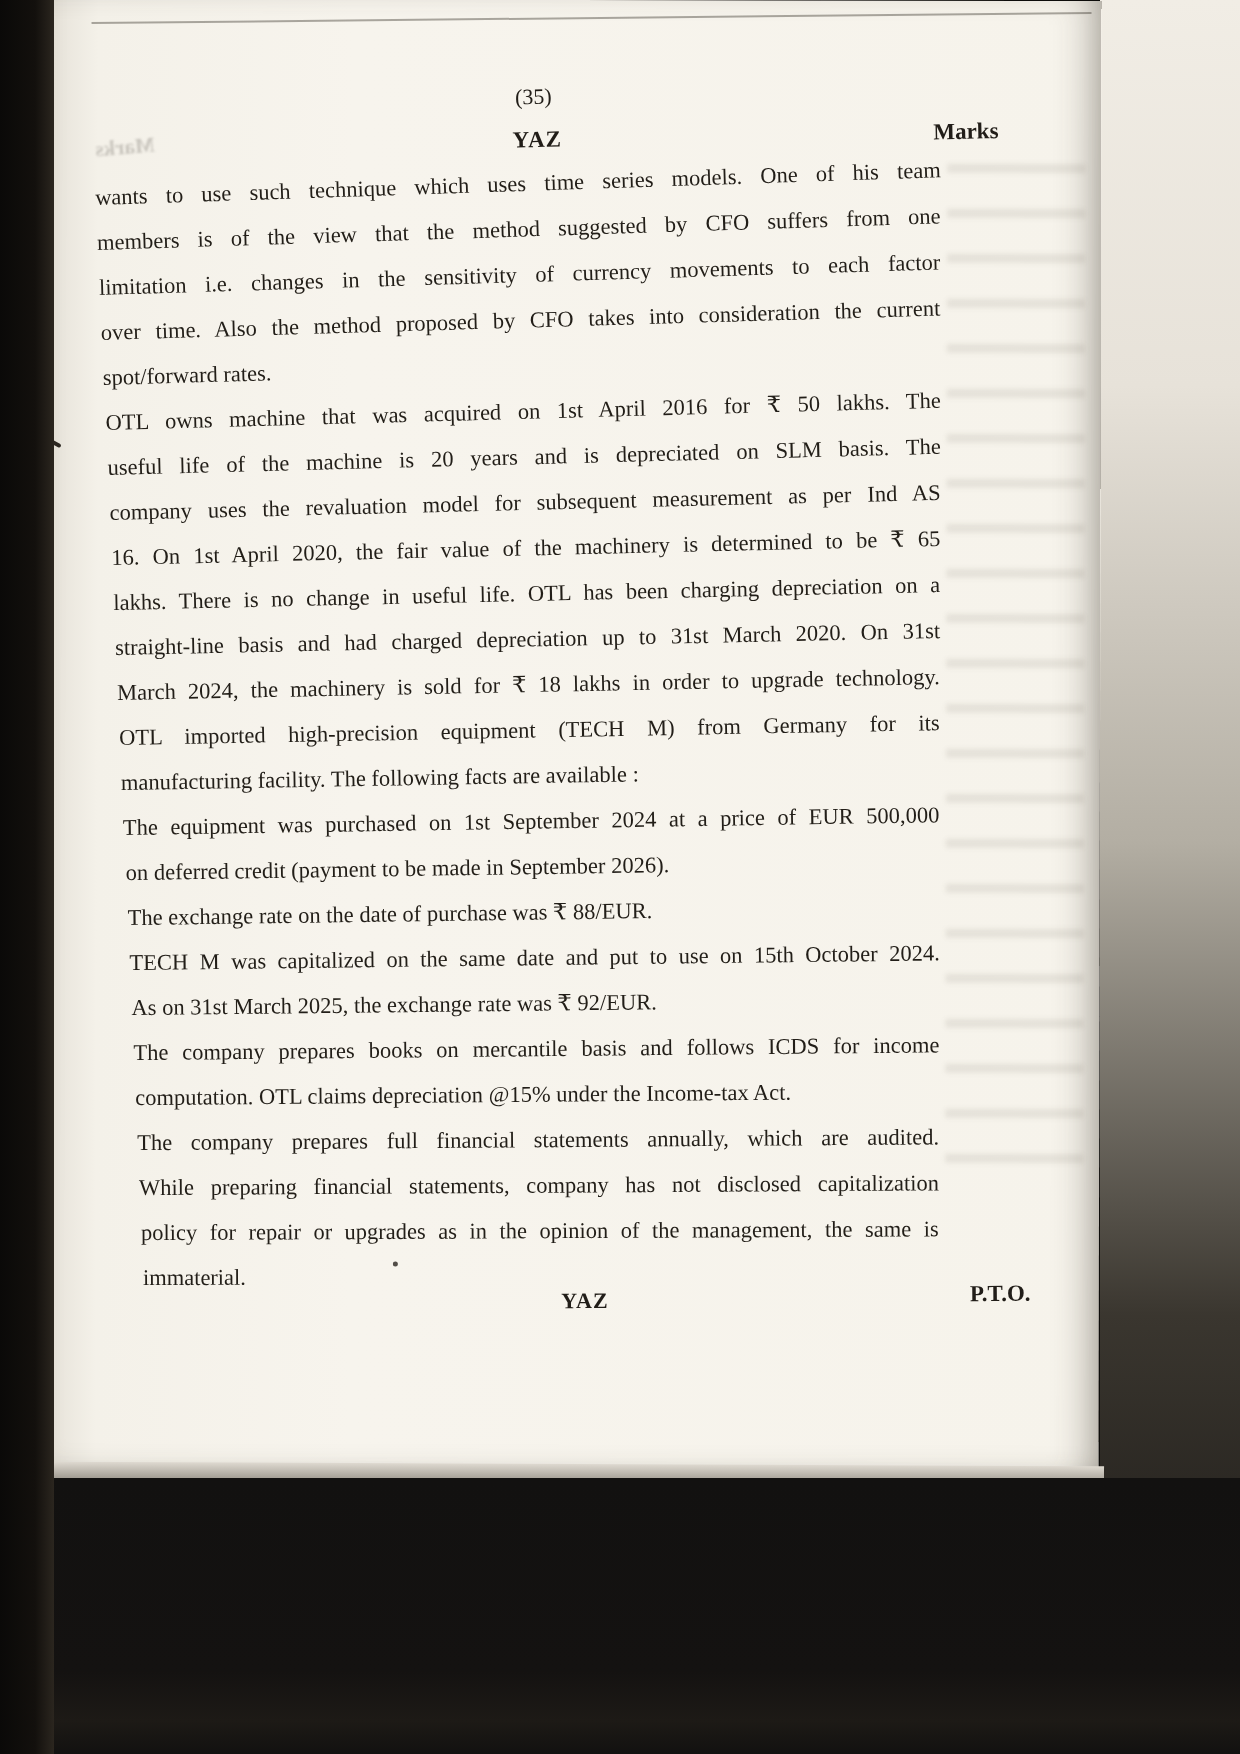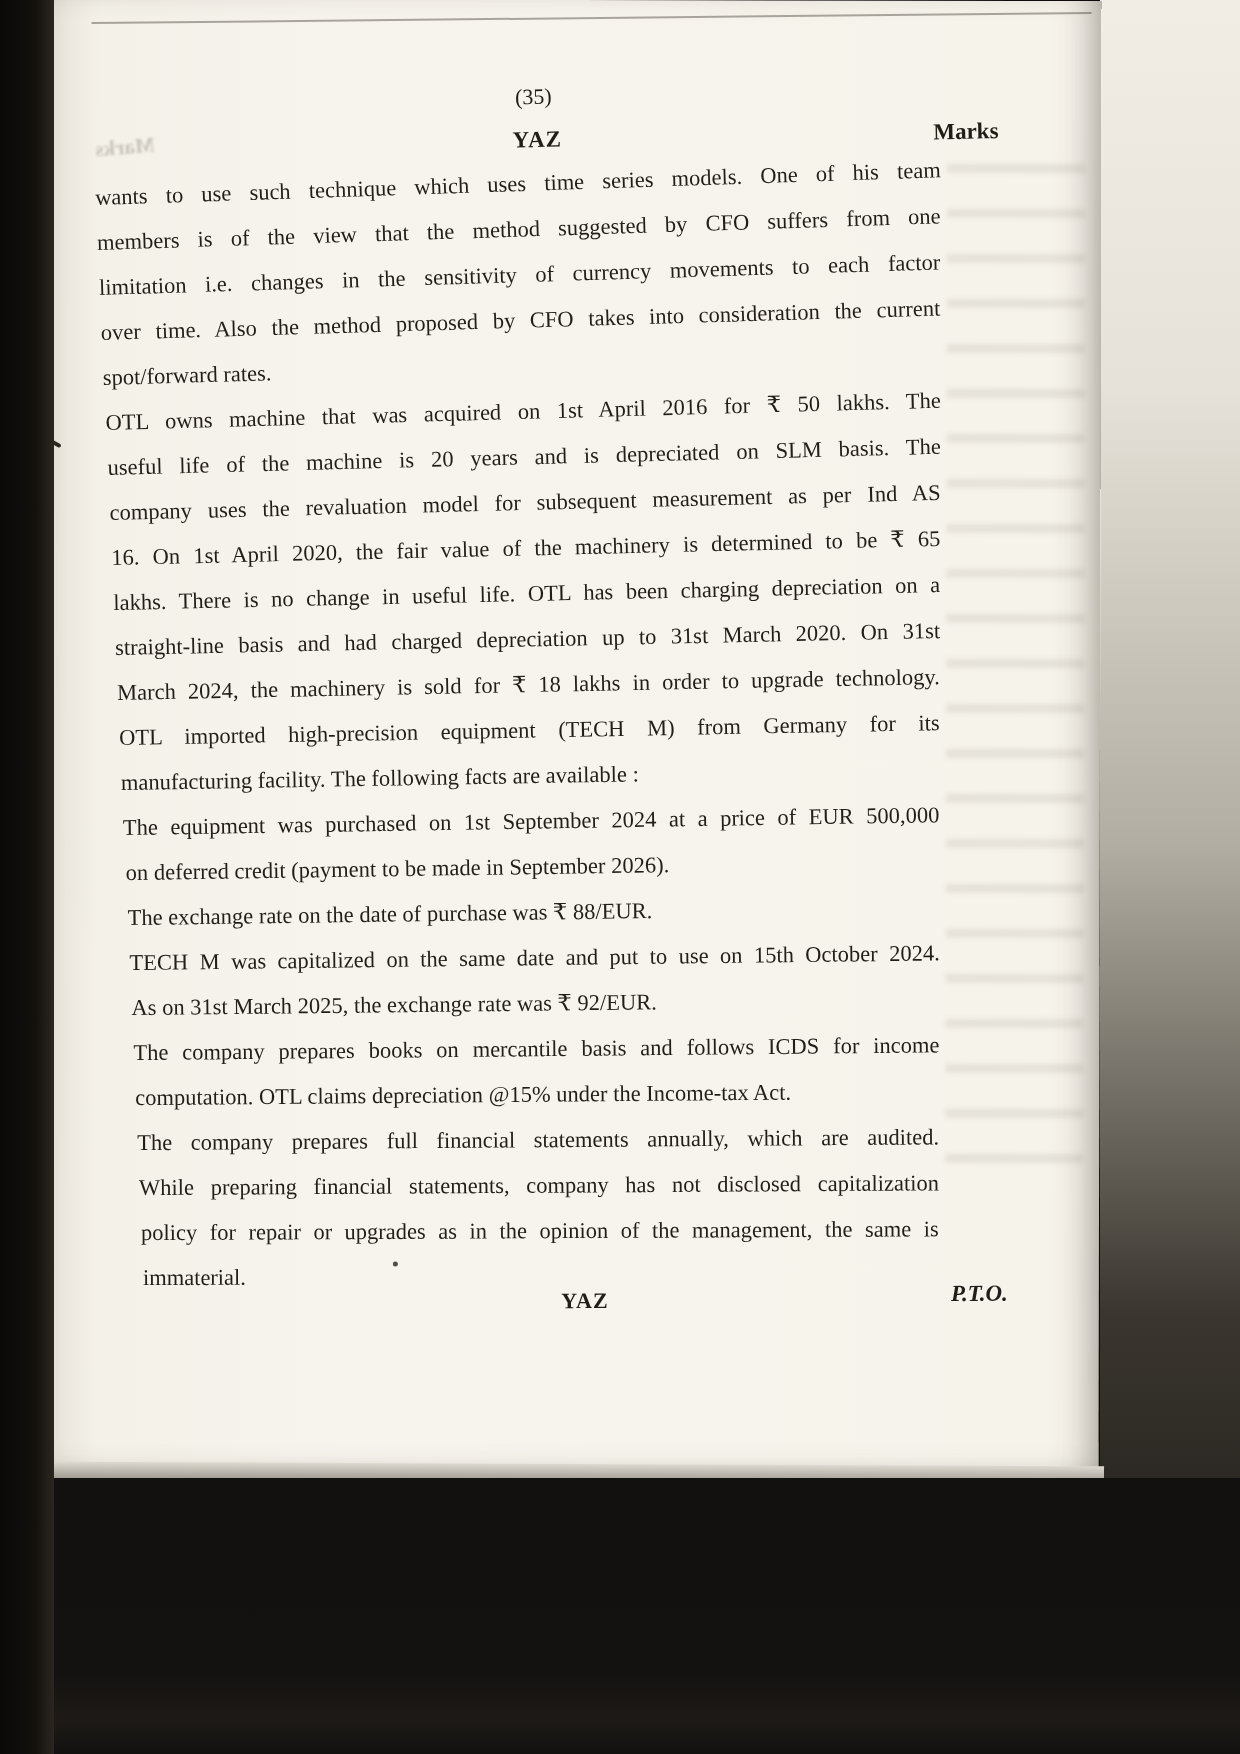--- a/index.html
+++ b/index.html
@@ -72,22 +72,22 @@
   .marks-label{
     position:absolute;left:880px;top:118px;
     font-weight:bold;font-size:23px;transform:rotate(-1.4deg);
   }
   .footer-code{
     position:absolute;left:0;right:0;top:1288px;text-align:center;
     font-weight:bold;font-size:22px;letter-spacing:1px;
     transform:translateX(10px) rotate(-0.4deg);
   }
   .pto{
-    position:absolute;right:91px;top:1280px;
-    font-weight:bold;font-size:23px;transform:rotate(-0.6deg);font-style:italic;
+    position:absolute;right:68px;top:1280px;
+    font-weight:bold;font-size:23px;transform:rotate(-0.6deg);
   }
   
   .body-text{
     position:absolute;left:42px;top:176px;width:850px;
   }
   .line{
     font-size:22.5px;line-height:45px;white-space:nowrap;
     white-space:normal;
     width:calc(846px - var(--i) * 2.1px);
     margin-left:calc(var(--i) * 2.1px);

